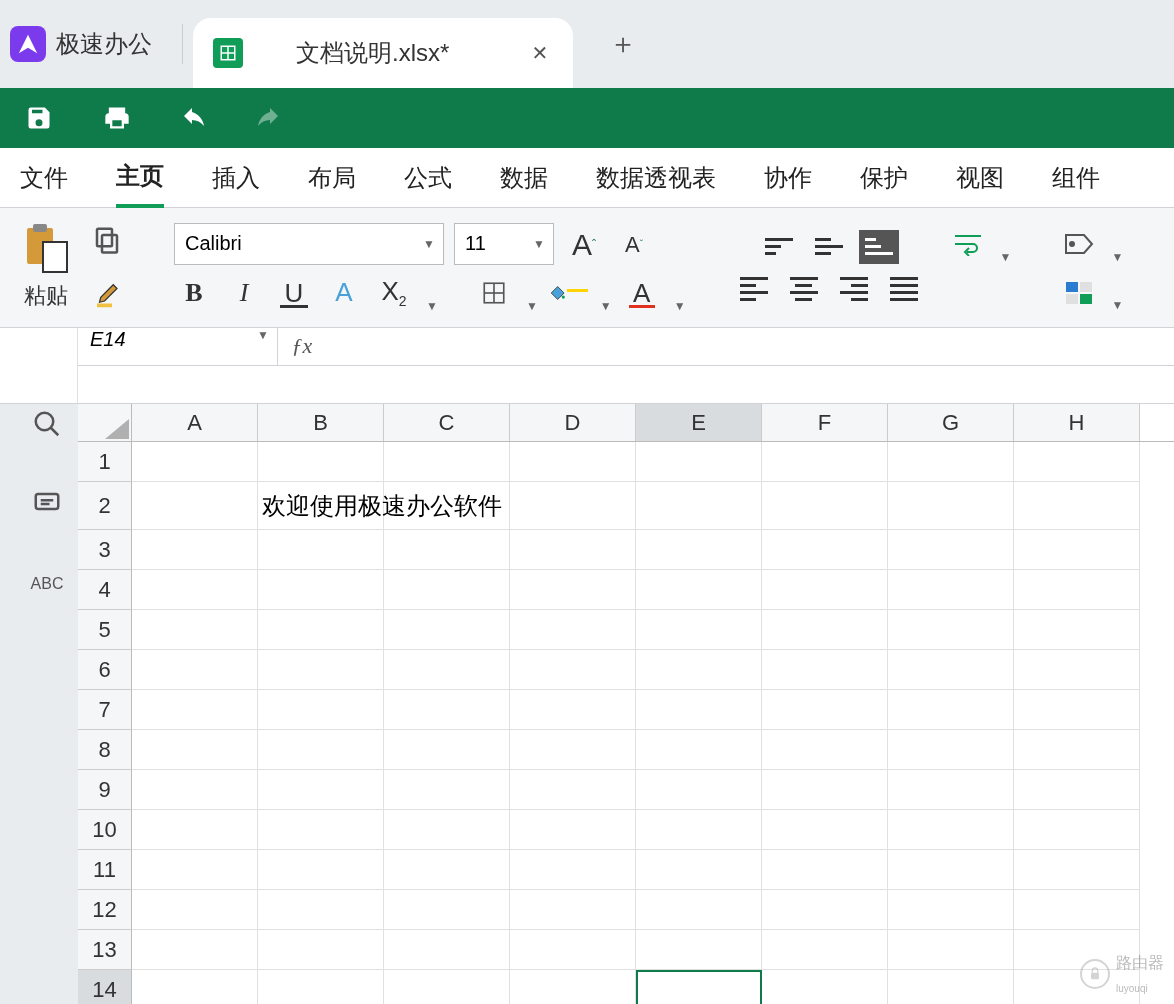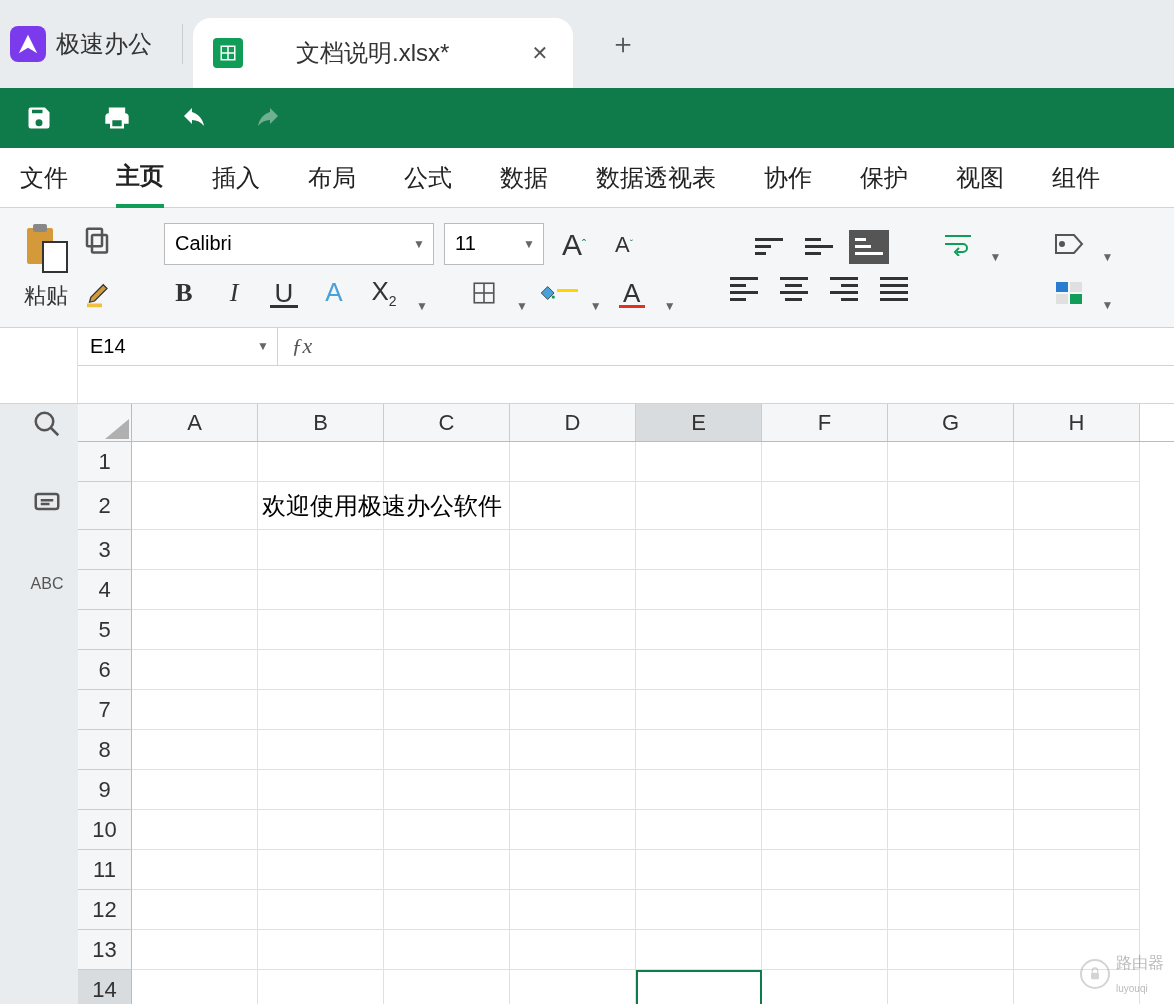--- a/index.html
+++ b/index.html
@@ -51,21 +51,21 @@
 .align-btn.active { background:#555; }
 .align-btn.active .line { background:#fff; }
 .vdiv { width:1px; height: 90px; background:#d0d4d8; }
 .dropdown-chev { font-size: 12px; color:#666; margin-left:2px; }
 
 
 .formulabar { height: 76px; background:#fff; border-bottom:1px solid #d0d4d8; display:flex; }
 .left-rail { width: 78px; border-right: 1px solid #e0e0e0; }
 .formula-main { flex:1; display:flex; flex-direction:column; }
 .fb-top { display:flex; border-bottom:1px solid #d0d4d8; height: 38px; }
-.name-box { width: 200px; border-right:1px solid #d0d4d8; display:flex; align-items:center; padding: 0 12px; font-size:20px; position:relative; }
+.name-box { width: 200px; border-right:1px solid #d0d4d8; display:flex; align-items:flex-start; padding: 0 12px; font-size:20px; position:relative;font-style:italic; }
 .fx-label { width: 48px; display:flex; align-items:center; justify-content:center; font-style:italic; font-family: Georgia, serif; font-size: 22px; color:#555; }
 .fb-input { flex:1; }
 .fb-bottom { height: 38px; }
 
 
 .siderail { position:absolute; left:8px; top: 404px; width: 78px; display:flex; flex-direction:column; align-items:center; gap: 40px; padding-top: 0; }
 .siderail .sbtn { width:40px; height:40px; display:flex; align-items:center; justify-content:center; color:#555; }
 
 
 .grid-area { position:absolute; left:78px; top: 404px; right:0; bottom:0; background:#fff; }
@@ -145,21 +145,21 @@
   <div class="menu-item">数据</div>
   <div class="menu-item">数据透视表</div>
   <div class="menu-item">协作</div>
   <div class="menu-item">保护</div>
   <div class="menu-item">视图</div>
   <div class="menu-item">组件</div>
 </div>
 
 <div class="ribbon">
   <div class="rgroup">
-    <div class="rrow" style="align-items:flex-start; gap:4px;">
+    <div class="rrow" style="align-items:flex-start; gap:14px;">
       <div class="paste-big">
         <div class="paste-icon">
           <svg width="50" height="54" viewBox="0 0 50 54">
               <rect x="6" y="6" width="26" height="36" fill="#d49a3a" rx="2"></rect>
               <rect x="12" y="2" width="14" height="8" fill="#888" rx="2"></rect>
               <rect x="22" y="20" width="24" height="30" fill="#fff" stroke="#333" stroke-width="2"></rect>
             </svg>
         </div>
         <div class="paste-label">粘贴</div>
       </div>

